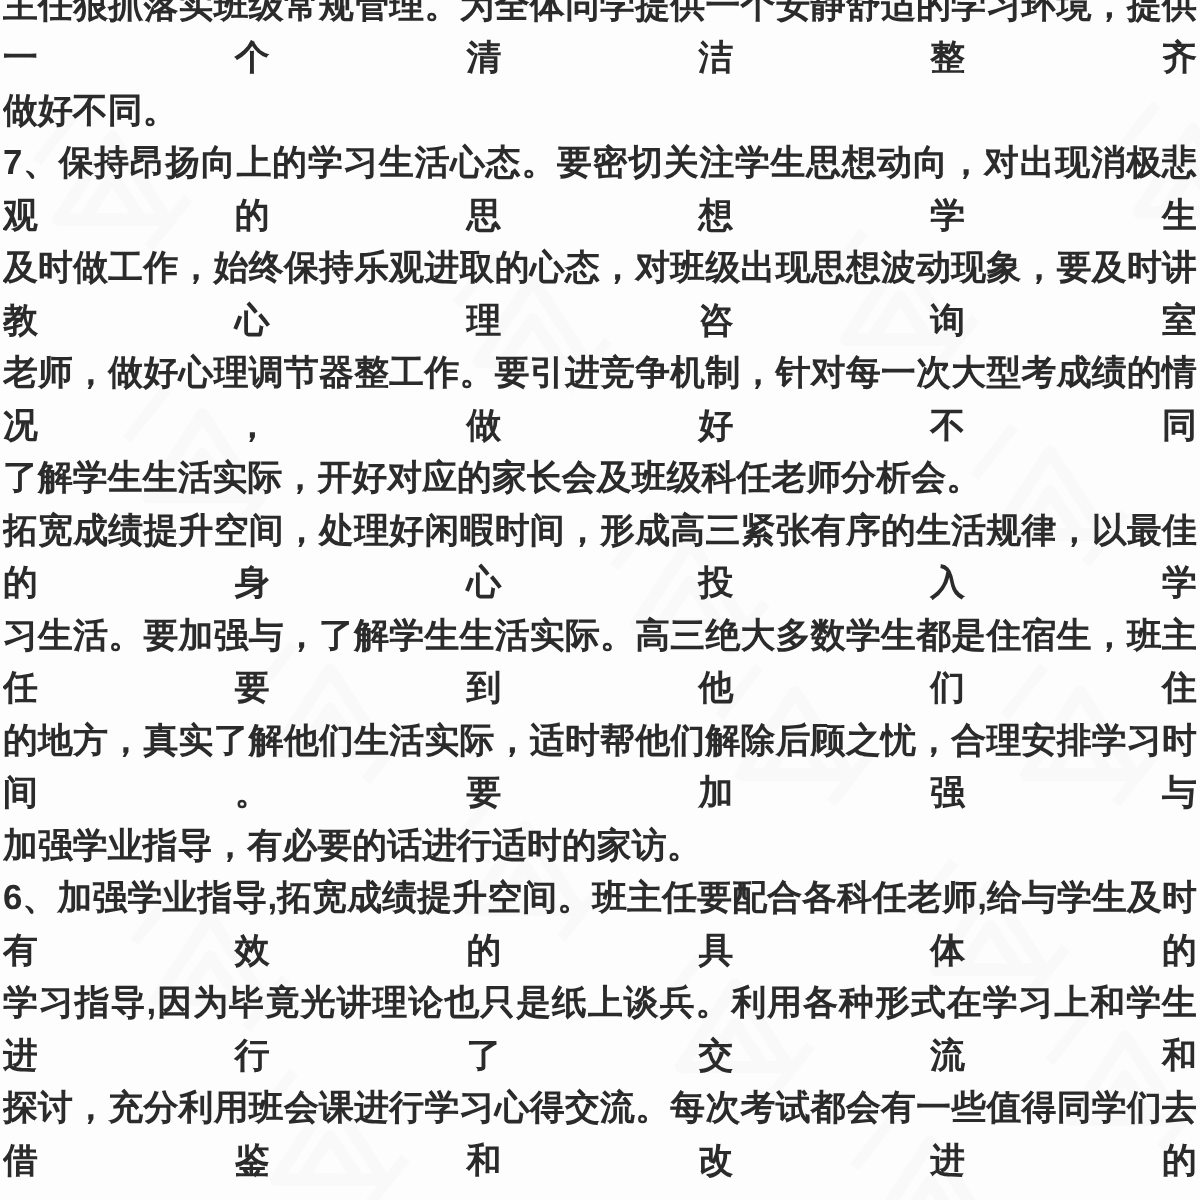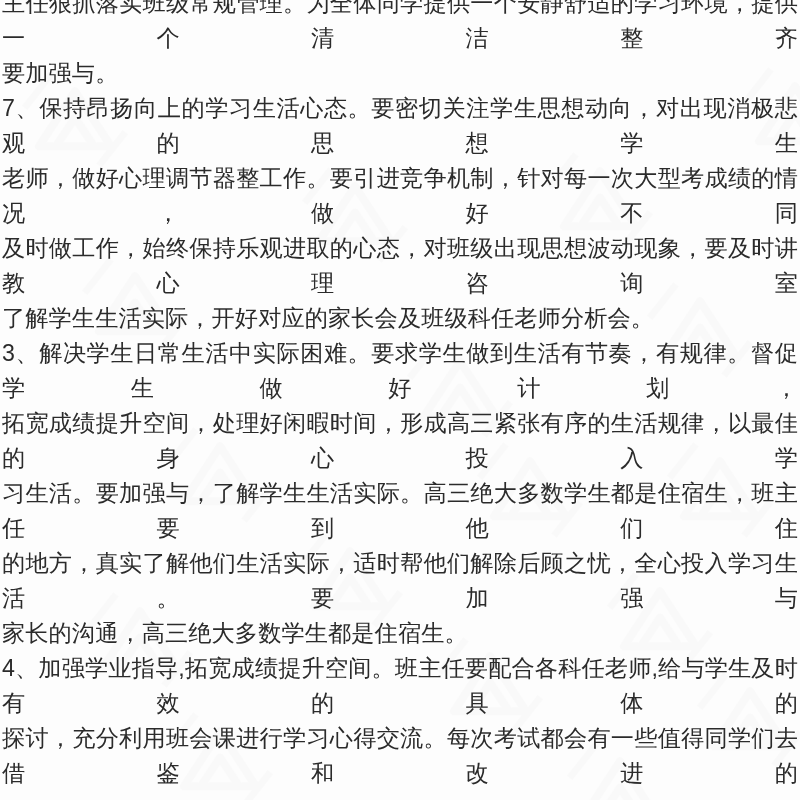--- a/index.html
+++ b/index.html
@@ -13,20 +13,21 @@
     overflow: hidden;
     font-family: "Liberation Sans", "DejaVu Sans", sans-serif;
   }
 
   #page {
     position: relative;
     width: 800px;
     height: 800px;
     background: #fdfdfd;
     overflow: hidden;
+    font-weight: bold;
   }
 
   
   #watermark-layer {
     position: absolute;
     inset: 0;
     pointer-events: none;
     z-index: 0;
     opacity: 1;
   }
@@ -282,27 +283,27 @@
           <g fill="none" stroke="#c9c9c9" stroke-width="6">
             <path d="M8 40 L30 12"></path>
             <path d="M70 88 L92 60"></path>
           </g>
         </svg>
       </div>
     </div>
 
   <div id="doc-body">
       <div class="doc-line justify" id="line-0">主任狠抓落实班级常规管理。为全体同学提供一个安静舒适的学习环境，提供一个清洁整齐</div>
-      <div class="doc-line flush" id="line-1">要加强与。</div>
+      <div class="doc-line flush" id="line-1">做好不同。</div>
       <div class="doc-line justify" id="line-2">7、保持昂扬向上的学习生活心态。要密切关注学生思想动向，对出现消极悲观的思想学生</div>
+      <div class="doc-line justify" id="line-3">及时做工作，始终保持乐观进取的心态，对班级出现思想波动现象，要及时讲教心理咨询室</div>
       <div class="doc-line justify" id="line-4">老师，做好心理调节器整工作。要引进竞争机制，针对每一次大型考成绩的情况，做好不同</div>
-      <div class="doc-line justify" id="line-3">及时做工作，始终保持乐观进取的心态，对班级出现思想波动现象，要及时讲教心理咨询室</div>
       <div class="doc-line flush" id="line-5">了解学生生活实际，开好对应的家长会及班级科任老师分析会。</div>
-      <div class="doc-line justify" id="line-6">3、解决学生日常生活中实际困难。要求学生做到生活有节奏，有规律。督促学生做好计划，</div>
       <div class="doc-line justify" id="line-7">拓宽成绩提升空间，处理好闲暇时间，形成高三紧张有序的生活规律，以最佳的身心投入学</div>
       <div class="doc-line justify" id="line-8">习生活。要加强与，了解学生生活实际。高三绝大多数学生都是住宿生，班主任要到他们住</div>
-      <div class="doc-line justify" id="line-9">的地方，真实了解他们生活实际，适时帮他们解除后顾之忧，全心投入学习生活。要加强与</div>
-      <div class="doc-line flush" id="line-10">家长的沟通，高三绝大多数学生都是住宿生。</div>
-      <div class="doc-line justify" id="line-11">4、加强学业指导,拓宽成绩提升空间。班主任要配合各科任老师,给与学生及时有效的具体的</div>
+      <div class="doc-line justify" id="line-9">的地方，真实了解他们生活实际，适时帮他们解除后顾之忧，合理安排学习时间。要加强与</div>
+      <div class="doc-line flush" id="line-10">加强学业指导，有必要的话进行适时的家访。</div>
+      <div class="doc-line justify" id="line-11">6、加强学业指导,拓宽成绩提升空间。班主任要配合各科任老师,给与学生及时有效的具体的</div>
+      <div class="doc-line justify" id="line-12">学习指导,因为毕竟光讲理论也只是纸上谈兵。利用各种形式在学习上和学生进行了交流和</div>
       <div class="doc-line justify" id="line-13">探讨，充分利用班会课进行学习心得交流。每次考试都会有一些值得同学们去借鉴和改进的</div>
     </div>
 
 </div>
 
 </body></html>

